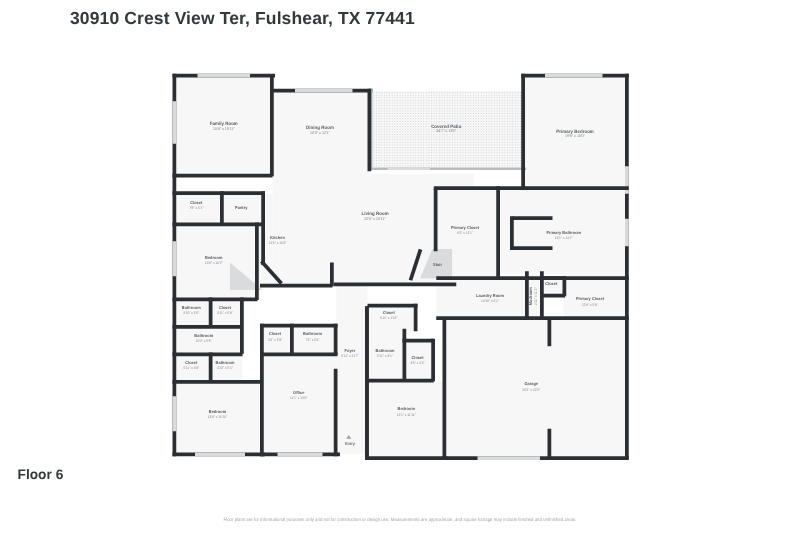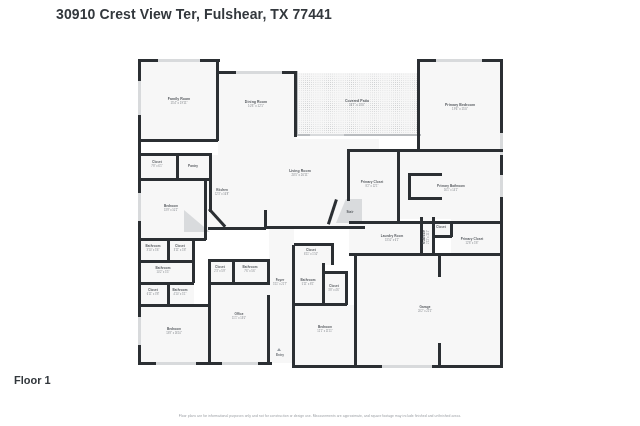--- a/index.html
+++ b/index.html
@@ -405,15 +405,15 @@
       <span class="dim">20'2" x 22'5"</span>
   </div>
   <div class="lbl small" style="left:230px; top:158px;">
     <span class="nm">Stair</span>
   </div>
 
   <div id="entry-marker" style="left:157px; top:293px;"></div>
   <div id="entry-text" style="left:160px; top:298px;">Entry</div>
 </div>
 
-<div id="floor-label">Floor 1</div>
+<div id="floor-label">Floor 6</div>
 
 <div id="disclaimer">Floor plans are for informational purposes only and not for construction or design use. Measurements are approximate, and square footage may include finished and unfinished areas.</div>
 
 </body></html>

